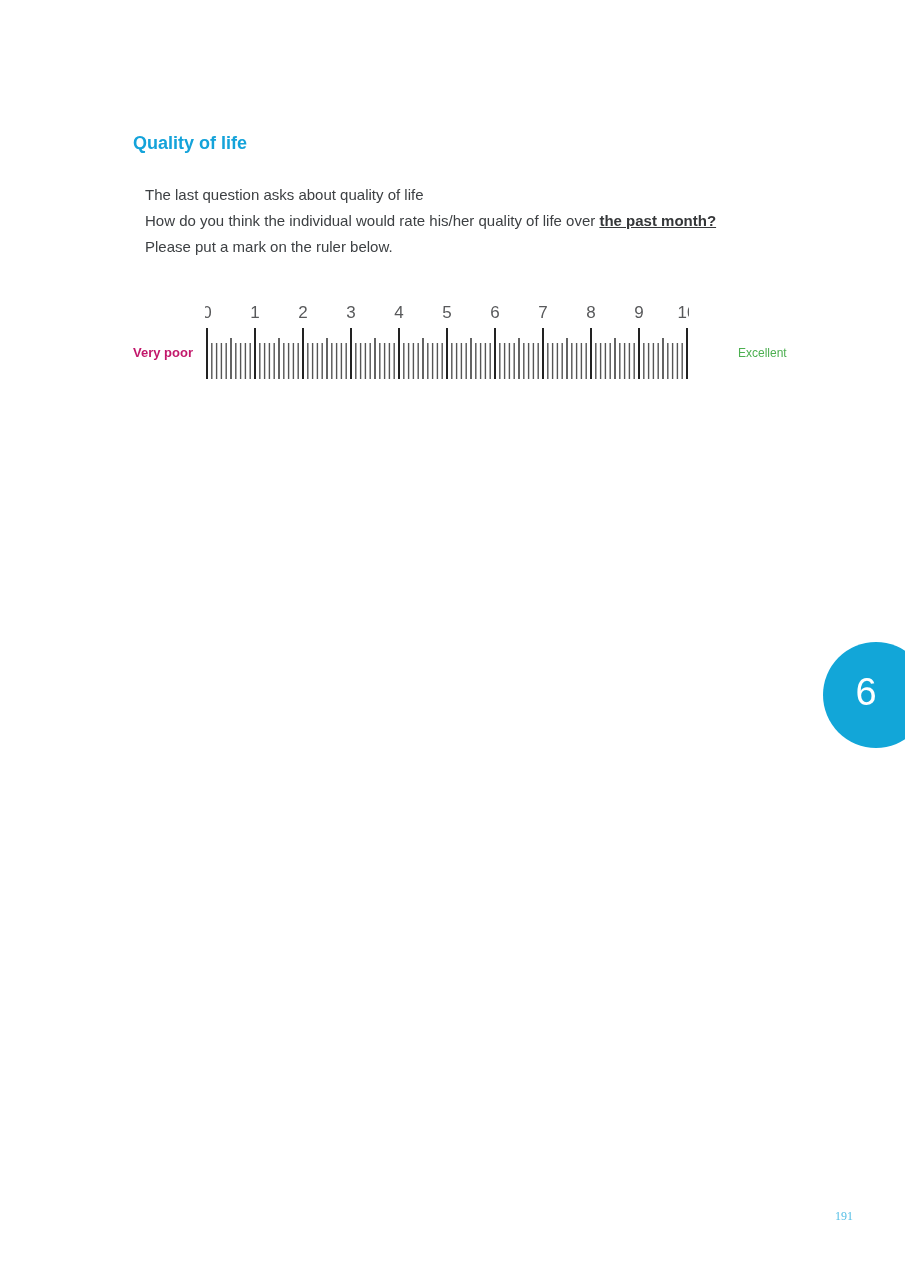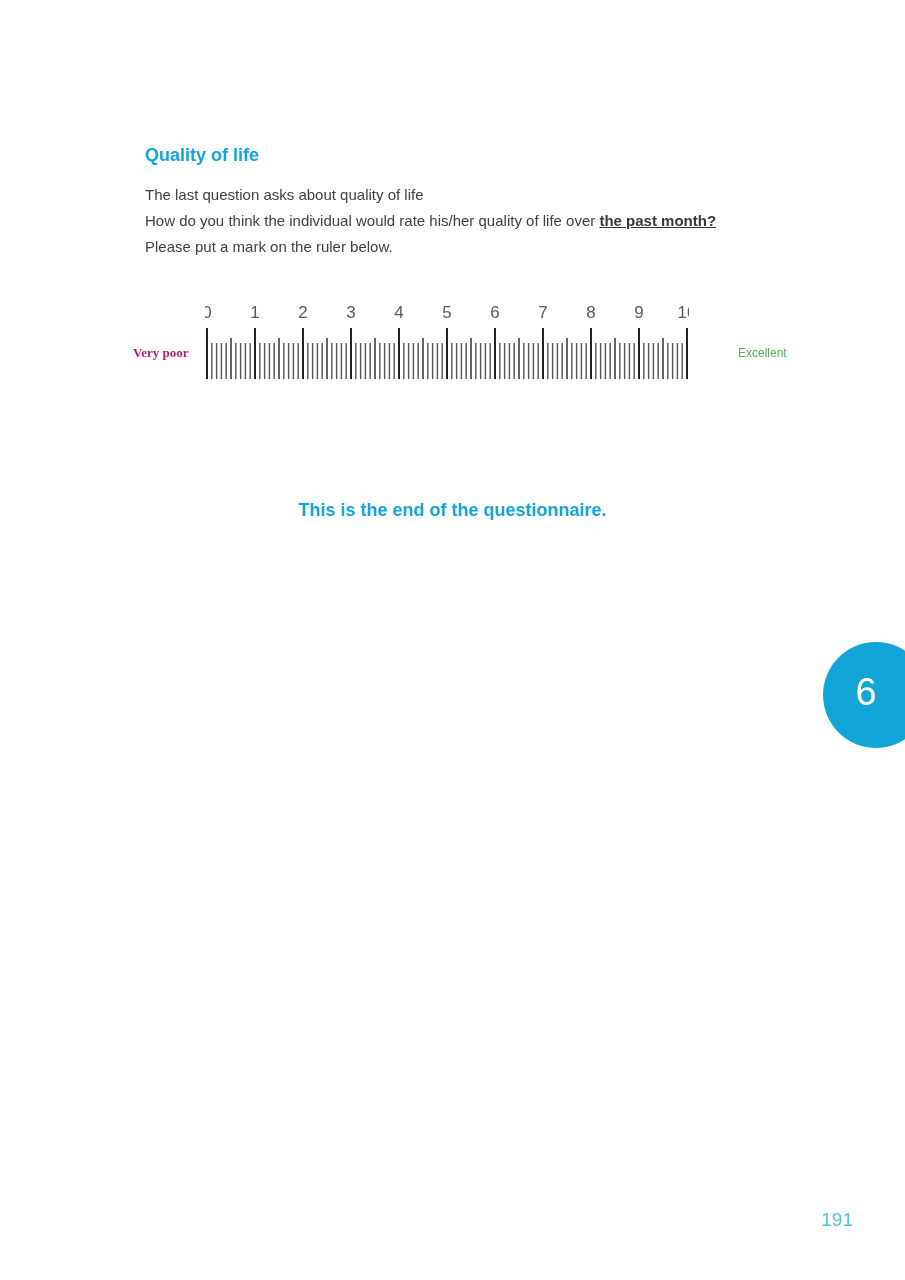--- a/index.html
+++ b/index.html
@@ -17,21 +17,21 @@
     right: 133px;
     font-size: 15px;
     font-weight: 400;
     color: #55bfe5;
     letter-spacing: 0.2px;
   }
   .section-title {
     position: absolute;
     left: 133px;
     top: 133px;
-    margin: 12px;
+    margin: 0;
     font-size: 18px;
     font-weight: 700;
     color: #14a3da;
   }
   .intro {
     position: absolute;
     left: 133px;
     top: 170px;
     margin: 12px;
     width: 660px;
@@ -95,41 +95,42 @@
   .chapter-tab span {
     color: #ffffff;
     font-size: 38px;
     font-weight: 400;
     transform: translate(-10px, -3px);
   }
   .page-number {
     position: absolute;
     top: 1209px;
     right: 52px;
-    font-size: 19px;
+    font-size: 12px;
     font-weight: 400;
     color: #55bfe5;
+    font-family: Liberation Serif, serif;
   }
 </style>
 </head>
 <body>
 
 <div class="page">
 
 
   <h1 class="section-title">Quality of life</h1>
 
   <p class="intro">
     <span>The last question asks about quality of life</span><br>
     <span>How do you think the individual would rate his/her quality of life over </span><strong>the past month?</strong><br>
     <span>Please put a mark on the ruler below.</span>
   </p>
 
   <div class="ruler-wrap">
-    <span class="ruler-label-left" style="color: rgb(194, 24, 107); font-family: Liberation Serif, serif;">Very poor</span>
+    <span class="ruler-label-left" style="color: rgb(194, 24, 107);">Very poor</span>
     <svg class="ruler-svg" id="ruler-svg" width="484" height="80">
         <text x="2" y="16" text-anchor="middle" fill="#58595b" font-size="17" font-family="&quot;Liberation Sans&quot;, sans-serif">0</text>
         <text x="50" y="16" text-anchor="middle" fill="#58595b" font-size="17" font-family="&quot;Liberation Sans&quot;, sans-serif">1</text>
         <text x="98" y="16" text-anchor="middle" fill="#58595b" font-size="17" font-family="&quot;Liberation Sans&quot;, sans-serif">2</text>
         <text x="146" y="16" text-anchor="middle" fill="#58595b" font-size="17" font-family="&quot;Liberation Sans&quot;, sans-serif">3</text>
         <text x="194" y="16" text-anchor="middle" fill="#58595b" font-size="17" font-family="&quot;Liberation Sans&quot;, sans-serif">4</text>
         <text x="242" y="16" text-anchor="middle" fill="#58595b" font-size="17" font-family="&quot;Liberation Sans&quot;, sans-serif">5</text>
         <text x="290" y="16" text-anchor="middle" fill="#58595b" font-size="17" font-family="&quot;Liberation Sans&quot;, sans-serif">6</text>
         <text x="338" y="16" text-anchor="middle" fill="#58595b" font-size="17" font-family="&quot;Liberation Sans&quot;, sans-serif">7</text>
         <text x="386" y="16" text-anchor="middle" fill="#58595b" font-size="17" font-family="&quot;Liberation Sans&quot;, sans-serif">8</text>
@@ -233,21 +234,20 @@
         <line x1="458" x2="458" y1="36" y2="77" stroke="#3d3d3d" stroke-width="1.6"></line>
         <line x1="462.80000000000007" x2="462.80000000000007" y1="41" y2="77" stroke="#555555" stroke-width="1.4"></line>
         <line x1="467.6" x2="467.6" y1="41" y2="77" stroke="#555555" stroke-width="1.4"></line>
         <line x1="472.40000000000003" x2="472.40000000000003" y1="41" y2="77" stroke="#555555" stroke-width="1.4"></line>
         <line x1="477.20000000000005" x2="477.20000000000005" y1="41" y2="77" stroke="#555555" stroke-width="1.4"></line>
         <line x1="482" x2="482" y1="26" y2="77" stroke="#222222" stroke-width="2"></line>
       </svg>
     <span class="ruler-label-right" style="color: rgb(76, 175, 80);">Excellent</span>
   </div>
 
-  <p class="closing">This is the end of the questionnaire.</p>
 
   <div class="chapter-tab">
     <span>6</span>
   </div>
 
   <div class="page-number">191</div>
 
 </div>
 
 </body></html>

